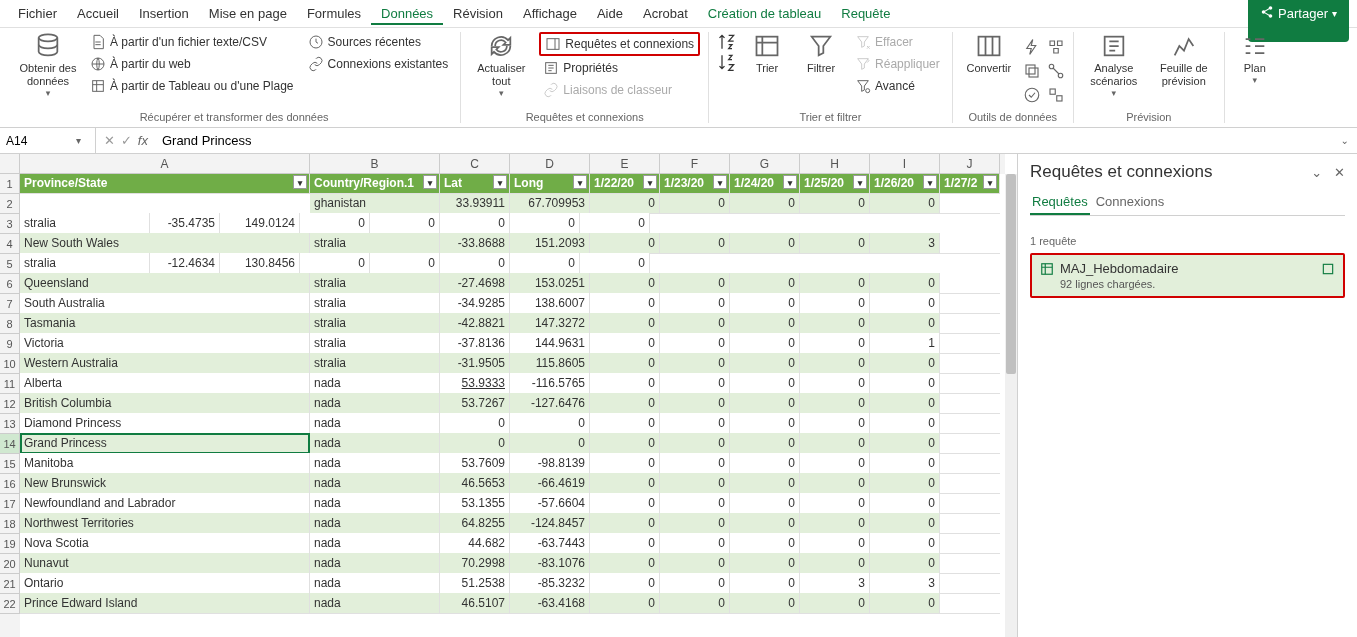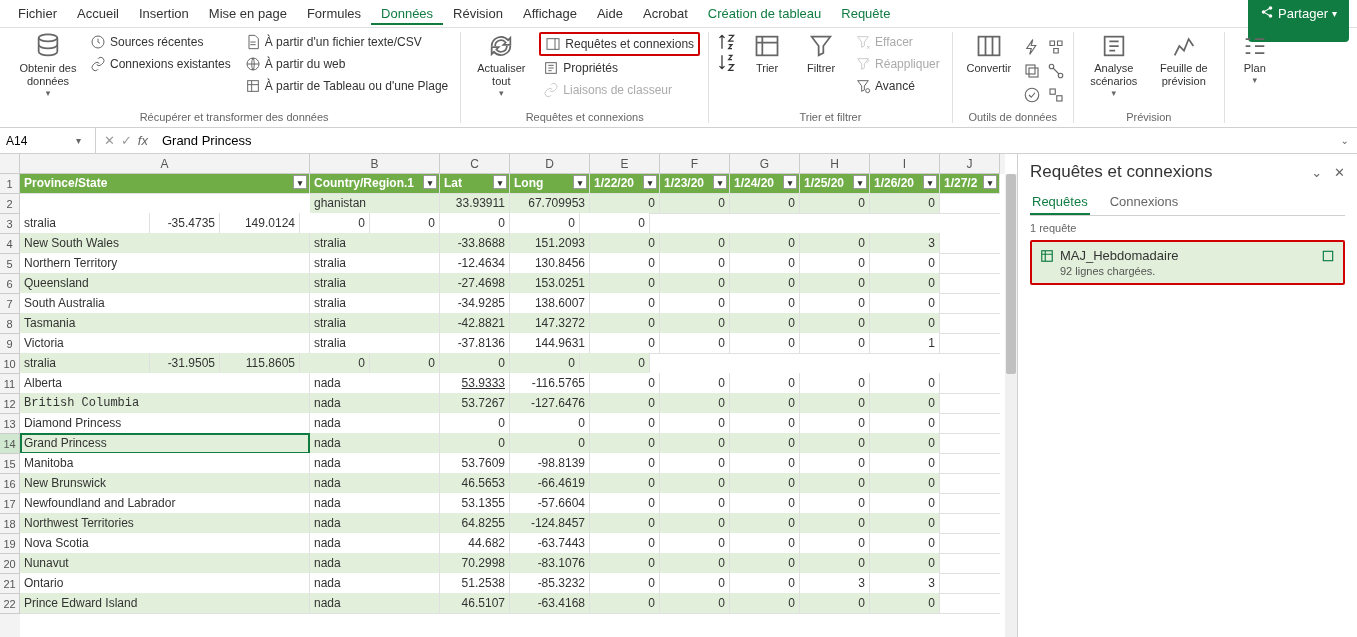--- a/index.html
+++ b/index.html
@@ -63,21 +63,21 @@
 .grid-cell.selected { outline:2px solid #107c41; outline-offset:-2px; }
 .vscroll { position:absolute; top:20px; right:0; width:12px; bottom:0; background:#f0f0f0; }
 .vscroll .thumb { position:absolute; left:1px; right:1px; top:0; height:200px; background:#c0c0c0; border-radius:2px; cursor:pointer; }
 
 
 .side-panel { width: 340px; border-left: 1px solid #d0d0d0; background: #fff; display: flex; flex-direction: column; padding: 8px 12px; }
 .side-panel-header { display:flex; align-items:center; justify-content:space-between; margin-bottom: 8px; }
 .side-panel-title { font-size: 17px; color: #333; }
 .side-panel-ctrl { display:flex; gap:12px; color:#666; font-size:13px; }
 .side-panel-ctrl span { cursor:pointer; }
-.side-tabs { border-bottom: 1px solid #d0d0d0; display:flex; gap: 18px; margin-bottom: 6px; }
+.side-tabs { border-bottom: 1px solid #d0d0d0; display:flex; gap: 4px; margin-bottom: 19px; }
 .side-tab { padding: 4px 2px; font-size: 13px; color: #107c41; cursor:pointer; }
 .side-tab.active { border-bottom: 2px solid #107c41; }
 .side-sub { font-size: 11px; color:#666; margin-bottom: 6px; }
 .query-item { border: 2px solid #d00000; background: #e2efda; padding: 6px 8px; border-radius: 2px; display:flex; flex-direction:column; gap:2px; cursor:pointer; }
 .query-item-top { display:flex; align-items:center; justify-content:space-between; }
 .query-item-name { display:flex; align-items:center; gap:6px; font-size:13px; color:#333; }
 .query-item-name .icon { color:#107c41; width:14px; height:14px; }
 .query-item-sub { font-size:11px; color:#555; padding-left:20px; }
 
 svg { width:100%; height:100%; }
@@ -122,62 +122,62 @@
             </svg>
           </span>
         <span style="white-space:pre-line">Obtenir des
 données</span>
         <span class="chev">▾</span>
       </div>
       <div class="ribbon-col">
         <div class="ribbon-small">
             <span class="icon">
               <svg viewBox="0 0 24 24" fill="none" stroke="currentColor" stroke-width="1.5">
+                <path d="M6 2h9l5 5v15H6z"></path>
+                <path d="M8 12h8M8 16h8"></path>
+              </svg>
+            </span>
+            <span>À partir d'un fichier texte/CSV</span>
+          </div>
+        <div class="ribbon-small">
+            <span class="icon">
+              <svg viewBox="0 0 24 24" fill="none" stroke="currentColor" stroke-width="1.5">
+                <circle cx="12" cy="12" r="9"></circle>
+                <path d="M3 12h18M12 3c2.5 3 2.5 15 0 18M12 3c-2.5 3-2.5 15 0 18"></path>
+              </svg>
+            </span>
+            <span>À partir du web</span>
+          </div>
+        <div class="ribbon-small">
+            <span class="icon">
+              <svg viewBox="0 0 24 24" fill="none" stroke="currentColor" stroke-width="1.5">
+                <rect x="4" y="4" width="16" height="16"></rect>
+                <path d="M4 10h16M10 4v16"></path>
+              </svg>
+            </span>
+            <span>À partir de Tableau ou d'une Plage</span>
+          </div>
+      </div>
+      <div class="ribbon-col">
+        <div class="ribbon-small">
+            <span class="icon">
+              <svg viewBox="0 0 24 24" fill="none" stroke="currentColor" stroke-width="1.5">
                 <circle cx="12" cy="12" r="9"></circle>
                 <path d="M12 7v5l3 2"></path>
               </svg>
             </span>
             <span>Sources récentes</span>
           </div>
         <div class="ribbon-small">
             <span class="icon">
               <svg viewBox="0 0 24 24" fill="none" stroke="currentColor" stroke-width="1.5">
                 <path d="M10 13a5 5 0 007 0l3-3a5 5 0 00-7-7l-1 1M14 11a5 5 0 00-7 0l-3 3a5 5 0 007 7l1-1"></path>
               </svg>
             </span>
             <span>Connexions existantes</span>
-          </div>
-      </div>
-      <div class="ribbon-col">
-        <div class="ribbon-small">
-            <span class="icon">
-              <svg viewBox="0 0 24 24" fill="none" stroke="currentColor" stroke-width="1.5">
-                <path d="M6 2h9l5 5v15H6z"></path>
-                <path d="M8 12h8M8 16h8"></path>
-              </svg>
-            </span>
-            <span>À partir d'un fichier texte/CSV</span>
-          </div>
-        <div class="ribbon-small">
-            <span class="icon">
-              <svg viewBox="0 0 24 24" fill="none" stroke="currentColor" stroke-width="1.5">
-                <circle cx="12" cy="12" r="9"></circle>
-                <path d="M3 12h18M12 3c2.5 3 2.5 15 0 18M12 3c-2.5 3-2.5 15 0 18"></path>
-              </svg>
-            </span>
-            <span>À partir du web</span>
-          </div>
-        <div class="ribbon-small">
-            <span class="icon">
-              <svg viewBox="0 0 24 24" fill="none" stroke="currentColor" stroke-width="1.5">
-                <rect x="4" y="4" width="16" height="16"></rect>
-                <path d="M4 10h16M10 4v16"></path>
-              </svg>
-            </span>
-            <span>À partir de Tableau ou d'une Plage</span>
           </div>
       </div>
     </div>
     <div class="group-label">Récupérer et transformer des données</div>
   </div>
 
   <div class="ribbon-group">
     <div class="group-content">
       <div class="ribbon-big">
         <span class="icon">
@@ -459,21 +459,20 @@
           <div class="grid-cell num" style="width: 70px;">-33.8688</div>
           <div class="grid-cell num" style="width: 80px;">151.2093</div>
           <div class="grid-cell num" style="width: 70px;">0</div>
           <div class="grid-cell num" style="width: 70px;">0</div>
           <div class="grid-cell num" style="width: 70px;">0</div>
           <div class="grid-cell num" style="width: 70px;">0</div>
           <div class="grid-cell num" style="width: 70px;">3</div>
           <div class="grid-cell num" style="width: 60px;"></div>
         </div>
         <div class="grid-row odd">
-          <div class="grid-cell" style="width: 290px;">Northern Territory</div>
           <div class="grid-cell" style="width: 130px;">stralia</div>
           <div class="grid-cell num" style="width: 70px;">-12.4634</div>
           <div class="grid-cell num" style="width: 80px;">130.8456</div>
           <div class="grid-cell num" style="width: 70px;">0</div>
           <div class="grid-cell num" style="width: 70px;">0</div>
           <div class="grid-cell num" style="width: 70px;">0</div>
           <div class="grid-cell num" style="width: 70px;">0</div>
           <div class="grid-cell num" style="width: 70px;">0</div>
           <div class="grid-cell num" style="width: 60px;"></div>
         </div>
@@ -519,20 +518,21 @@
           <div class="grid-cell num" style="width: 70px;">-37.8136</div>
           <div class="grid-cell num" style="width: 80px;">144.9631</div>
           <div class="grid-cell num" style="width: 70px;">0</div>
           <div class="grid-cell num" style="width: 70px;">0</div>
           <div class="grid-cell num" style="width: 70px;">0</div>
           <div class="grid-cell num" style="width: 70px;">0</div>
           <div class="grid-cell num" style="width: 70px;">1</div>
           <div class="grid-cell num" style="width: 60px;"></div>
         </div>
         <div class="grid-row even">
+          <div class="grid-cell" style="width: 290px;">Western Australia</div>
           <div class="grid-cell" style="width: 130px;">stralia</div>
           <div class="grid-cell num" style="width: 70px;">-31.9505</div>
           <div class="grid-cell num" style="width: 80px;">115.8605</div>
           <div class="grid-cell num" style="width: 70px;">0</div>
           <div class="grid-cell num" style="width: 70px;">0</div>
           <div class="grid-cell num" style="width: 70px;">0</div>
           <div class="grid-cell num" style="width: 70px;">0</div>
           <div class="grid-cell num" style="width: 70px;">0</div>
           <div class="grid-cell num" style="width: 60px;"></div>
         </div>
@@ -542,21 +542,21 @@
           <div class="grid-cell num" style="width: 70px; text-decoration: underline;">53.9333</div>
           <div class="grid-cell num" style="width: 80px;">-116.5765</div>
           <div class="grid-cell num" style="width: 70px;">0</div>
           <div class="grid-cell num" style="width: 70px;">0</div>
           <div class="grid-cell num" style="width: 70px;">0</div>
           <div class="grid-cell num" style="width: 70px;">0</div>
           <div class="grid-cell num" style="width: 70px;">0</div>
           <div class="grid-cell num" style="width: 60px;"></div>
         </div>
         <div class="grid-row even">
-          <div class="grid-cell" style="width: 290px; font-family: Liberation Mono, monospace;">British Columbia</div>
+          <div class="grid-cell" style="width: 290px;">British Columbia</div>
           <div class="grid-cell" style="width: 130px;">nada</div>
           <div class="grid-cell num" style="width: 70px;">53.7267</div>
           <div class="grid-cell num" style="width: 80px;">-127.6476</div>
           <div class="grid-cell num" style="width: 70px;">0</div>
           <div class="grid-cell num" style="width: 70px;">0</div>
           <div class="grid-cell num" style="width: 70px;">0</div>
           <div class="grid-cell num" style="width: 70px;">0</div>
           <div class="grid-cell num" style="width: 70px;">0</div>
           <div class="grid-cell num" style="width: 60px;"></div>
         </div>

